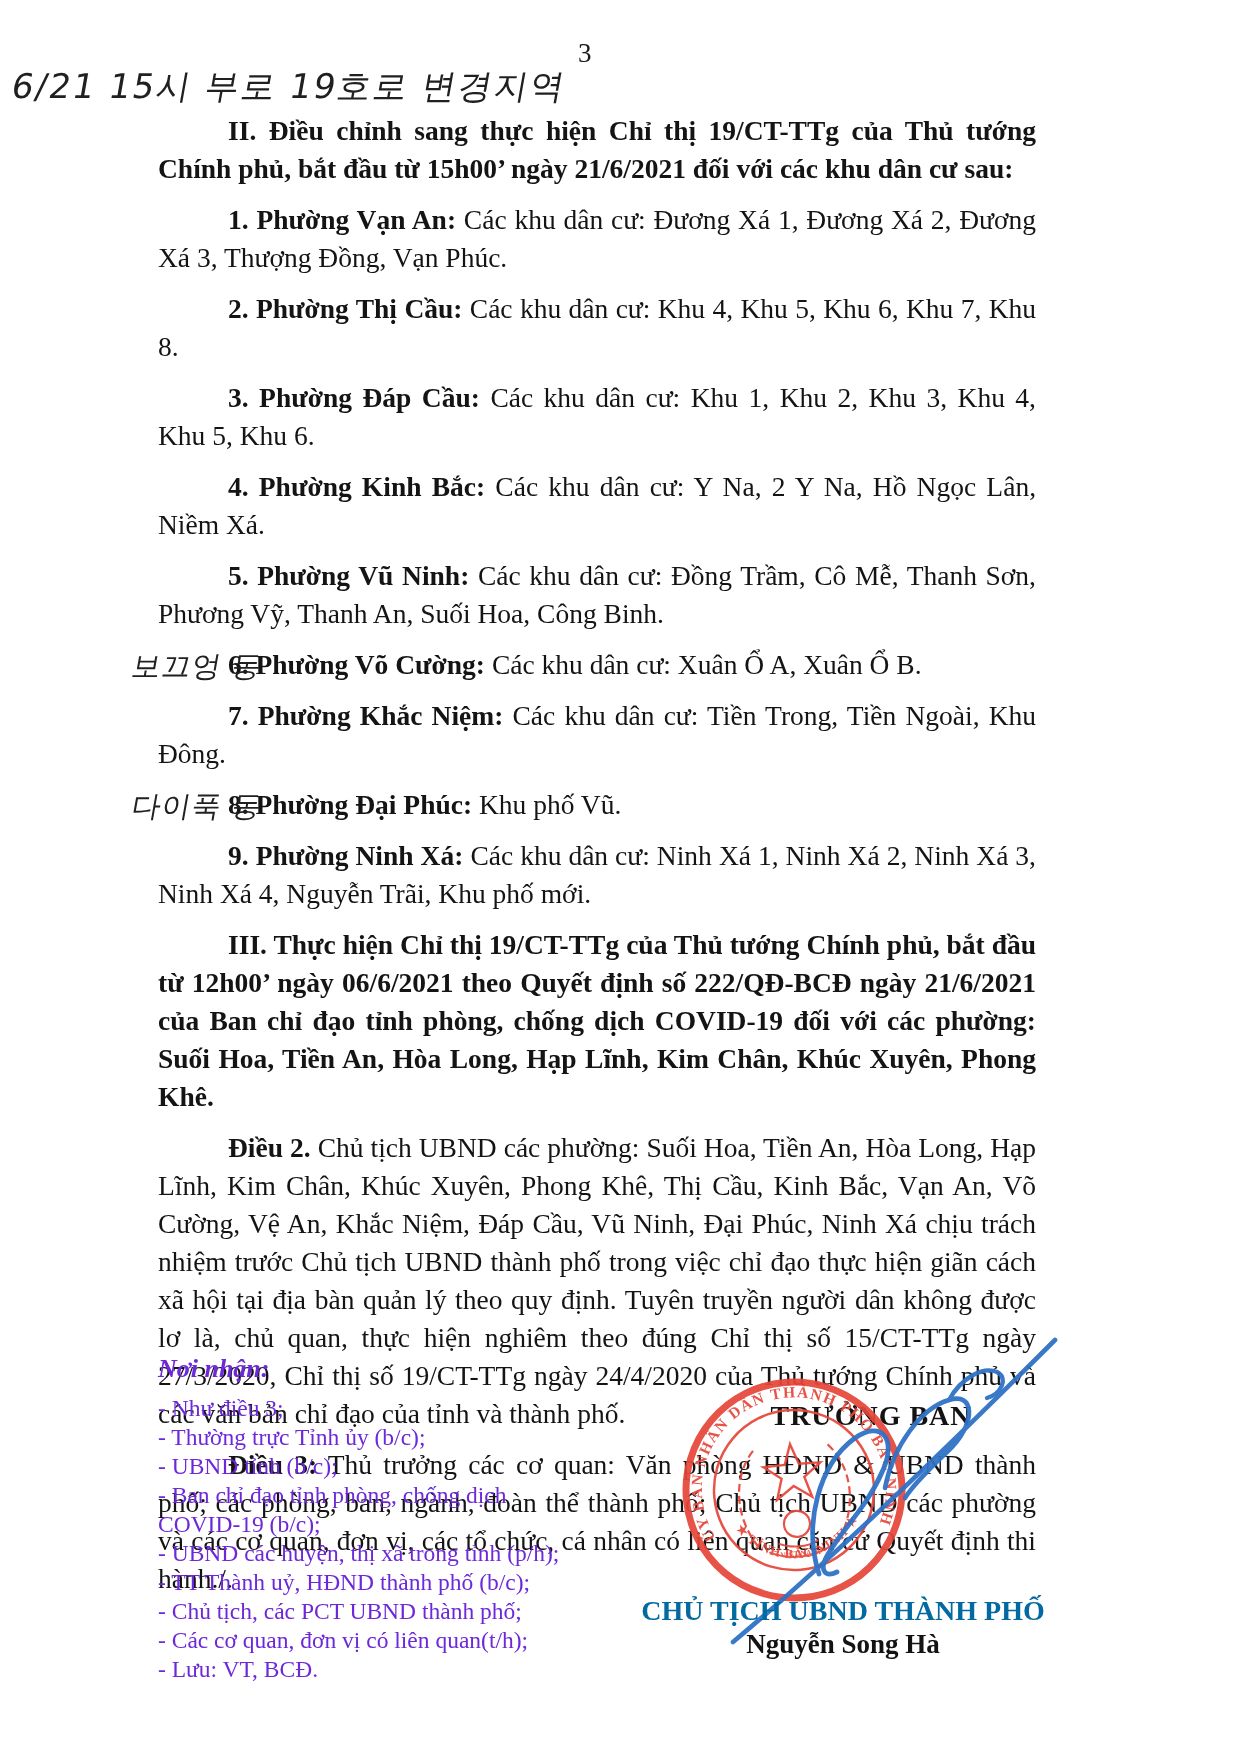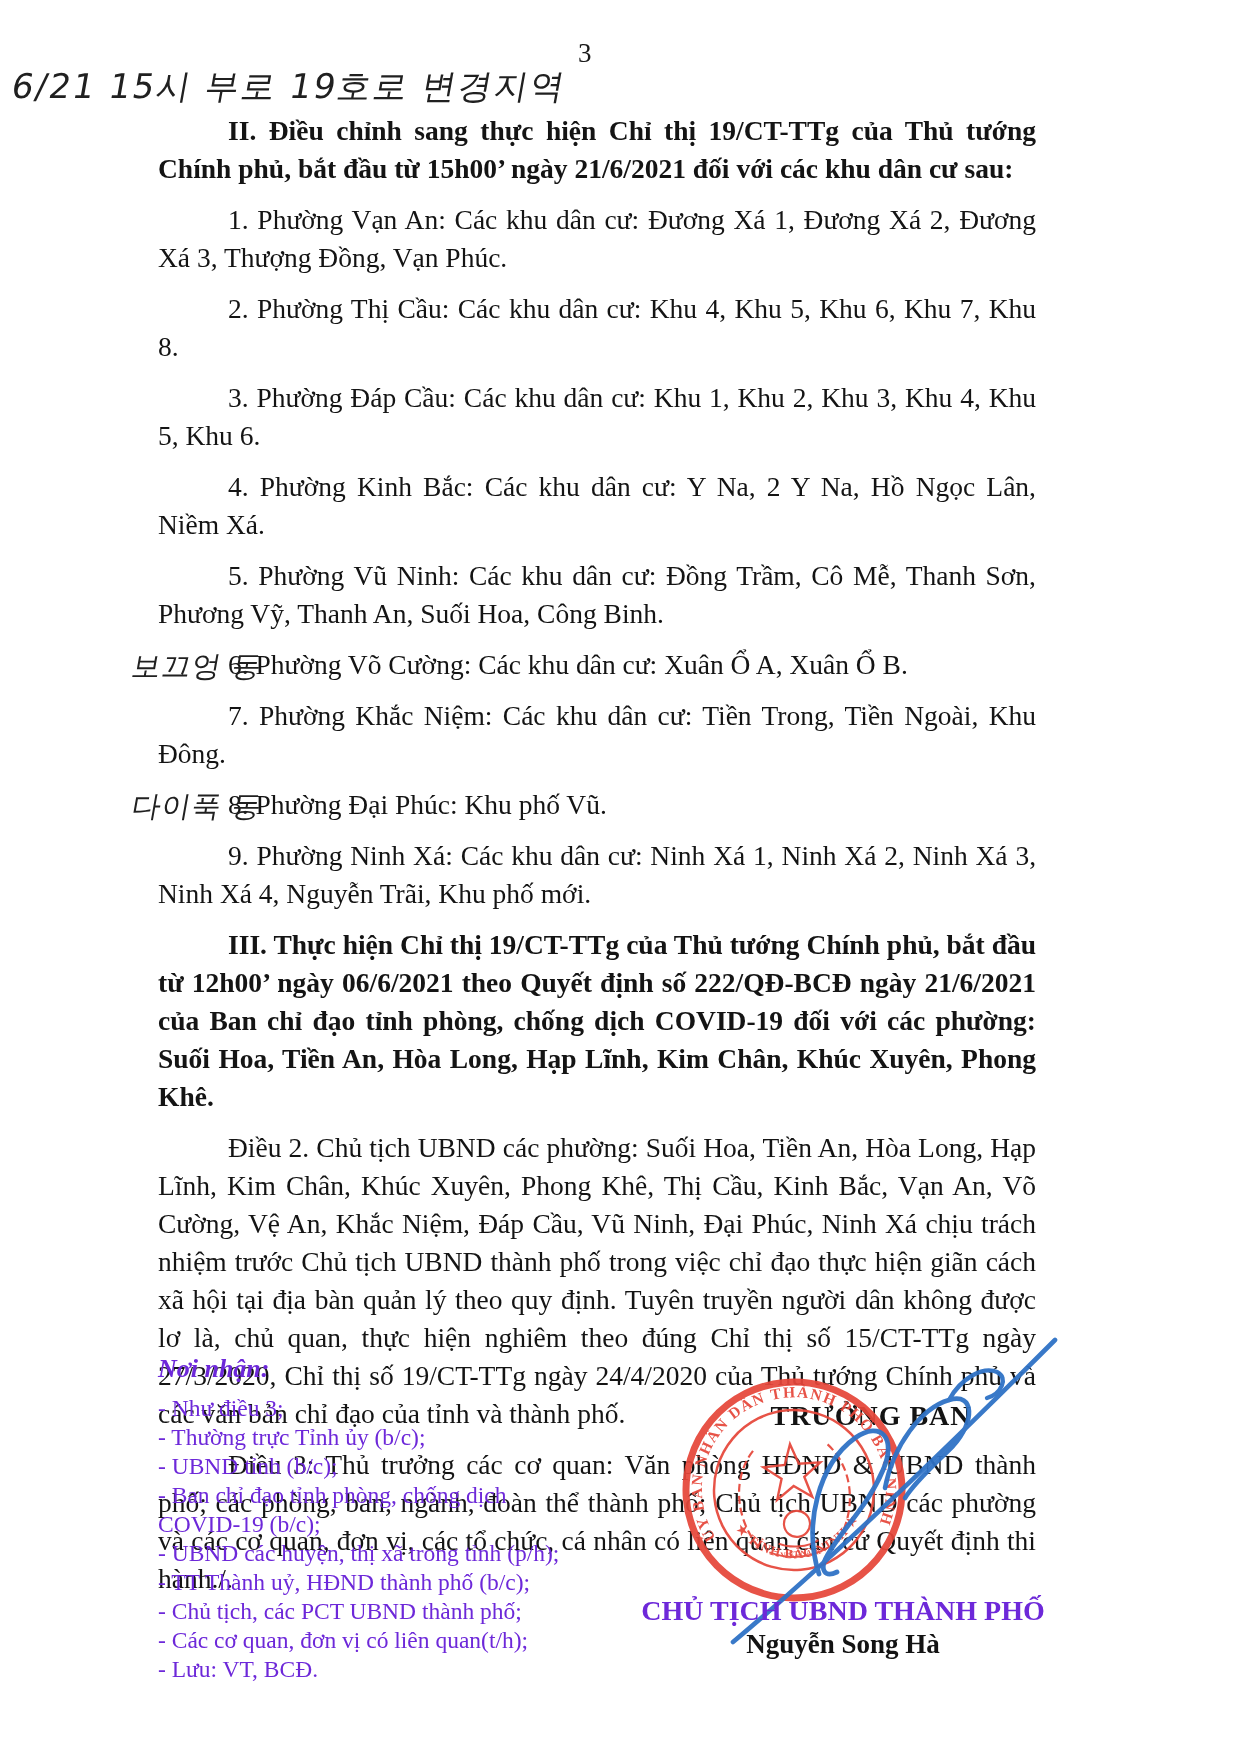--- a/index.html
+++ b/index.html
@@ -22,21 +22,21 @@
   }
   .kr-side {
     position:absolute; left:-96px; top:1px; font-size:29px; letter-spacing:1px;
   }
   .body-col {
     position:absolute; left:158px; top:112px; width:878px;
     font-size:27.5px; line-height:38px; text-align:justify;
   }
   .para { margin:0 0 13px 0; text-indent:70px; position:relative; }
   .para-bold { font-weight:bold; }
-  .para b { font-weight:normal; }
+  .para b { font-weight:bold; }
   
   .recipients {
     position:absolute; left:158px; top:1354px; width:412px; color:#6d28d9;
   }
   .recipients-title {
     font-weight:bold; font-style:italic; font-size:26px; margin-bottom:10px;
   }
   .recipient-line {
     font-size:23.5px; line-height:29px;
   }
@@ -44,21 +44,21 @@
   .sig-block {
     position:absolute; left:608px; top:1352px; width:470px; height:340px;
     text-align:center;
   }
   .sig-title {
     position:absolute; top:8px; left:0; width:100%; text-indent:56px;
     font-weight:bold; font-size:28px; letter-spacing:1px; color:#131313;margin-top:40px;
   }
   .sig-role {
     position:absolute; top:243px; left:0; width:100%;
-    font-weight:bold; font-size:28px; color:#6d28d9;
+    font-weight:bold; font-size:28px; color:#0369a1;
   }
   .sig-name {
     position:absolute; top:277px; left:0; width:100%;
     font-weight:bold; font-size:27px; color:#131313;text-align:center;
   }
   .seal-svg {
     position:absolute; left:70px; top:22px; width:232px; height:232px;
     transform:rotate(-5deg); opacity:0.93;
   }
   .sign-svg {

